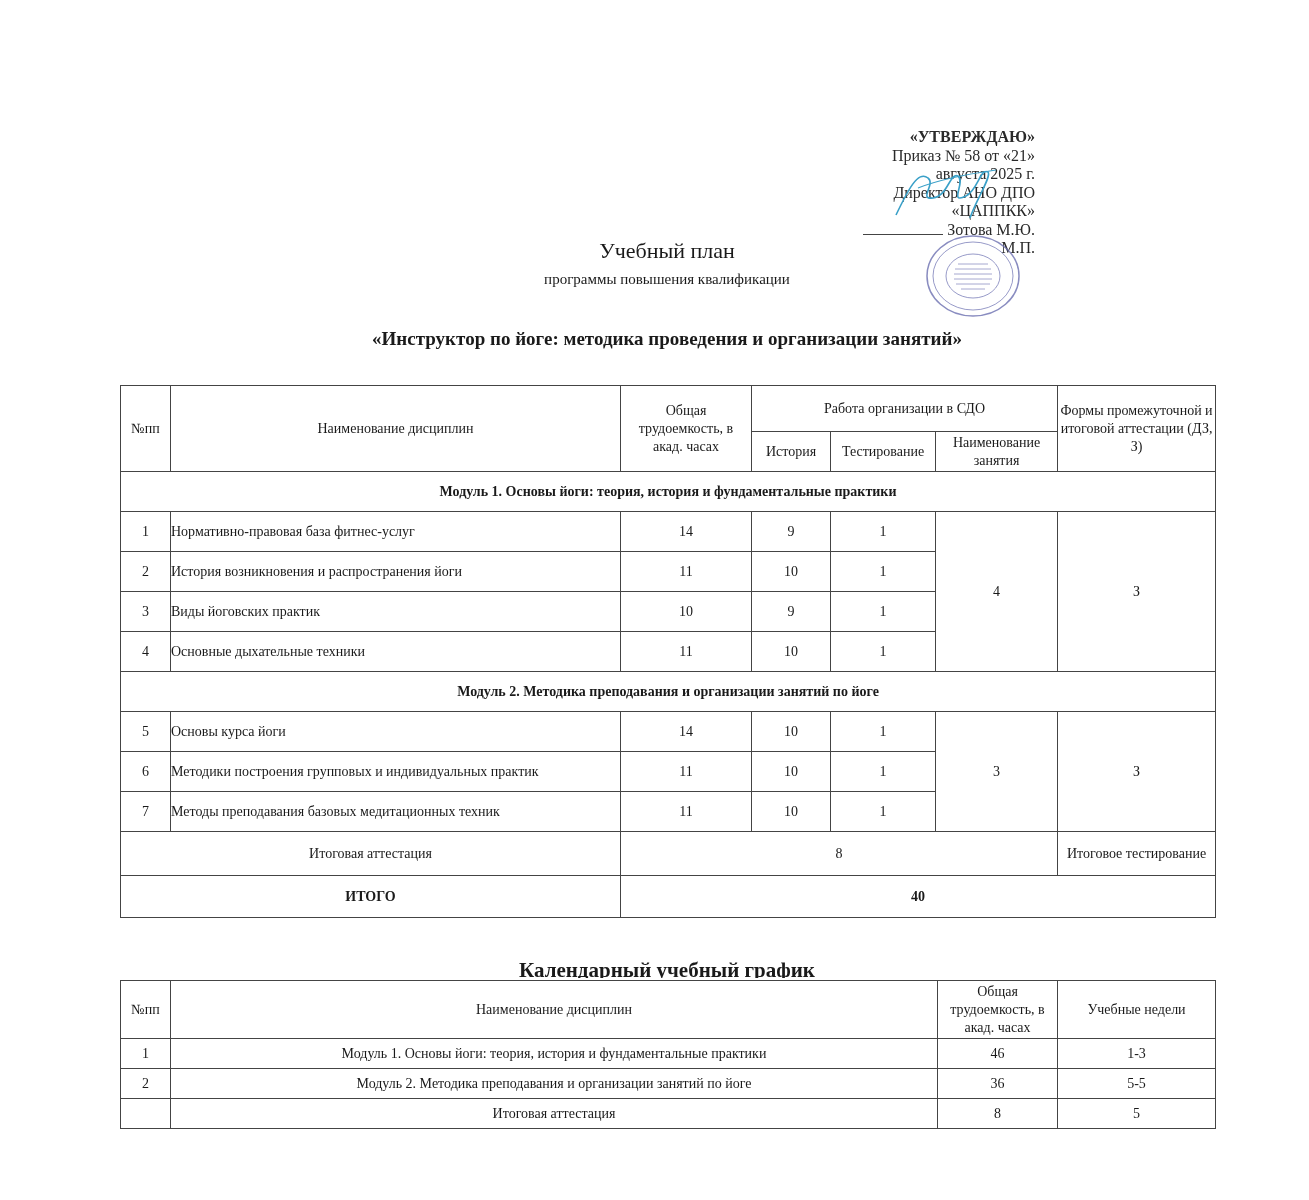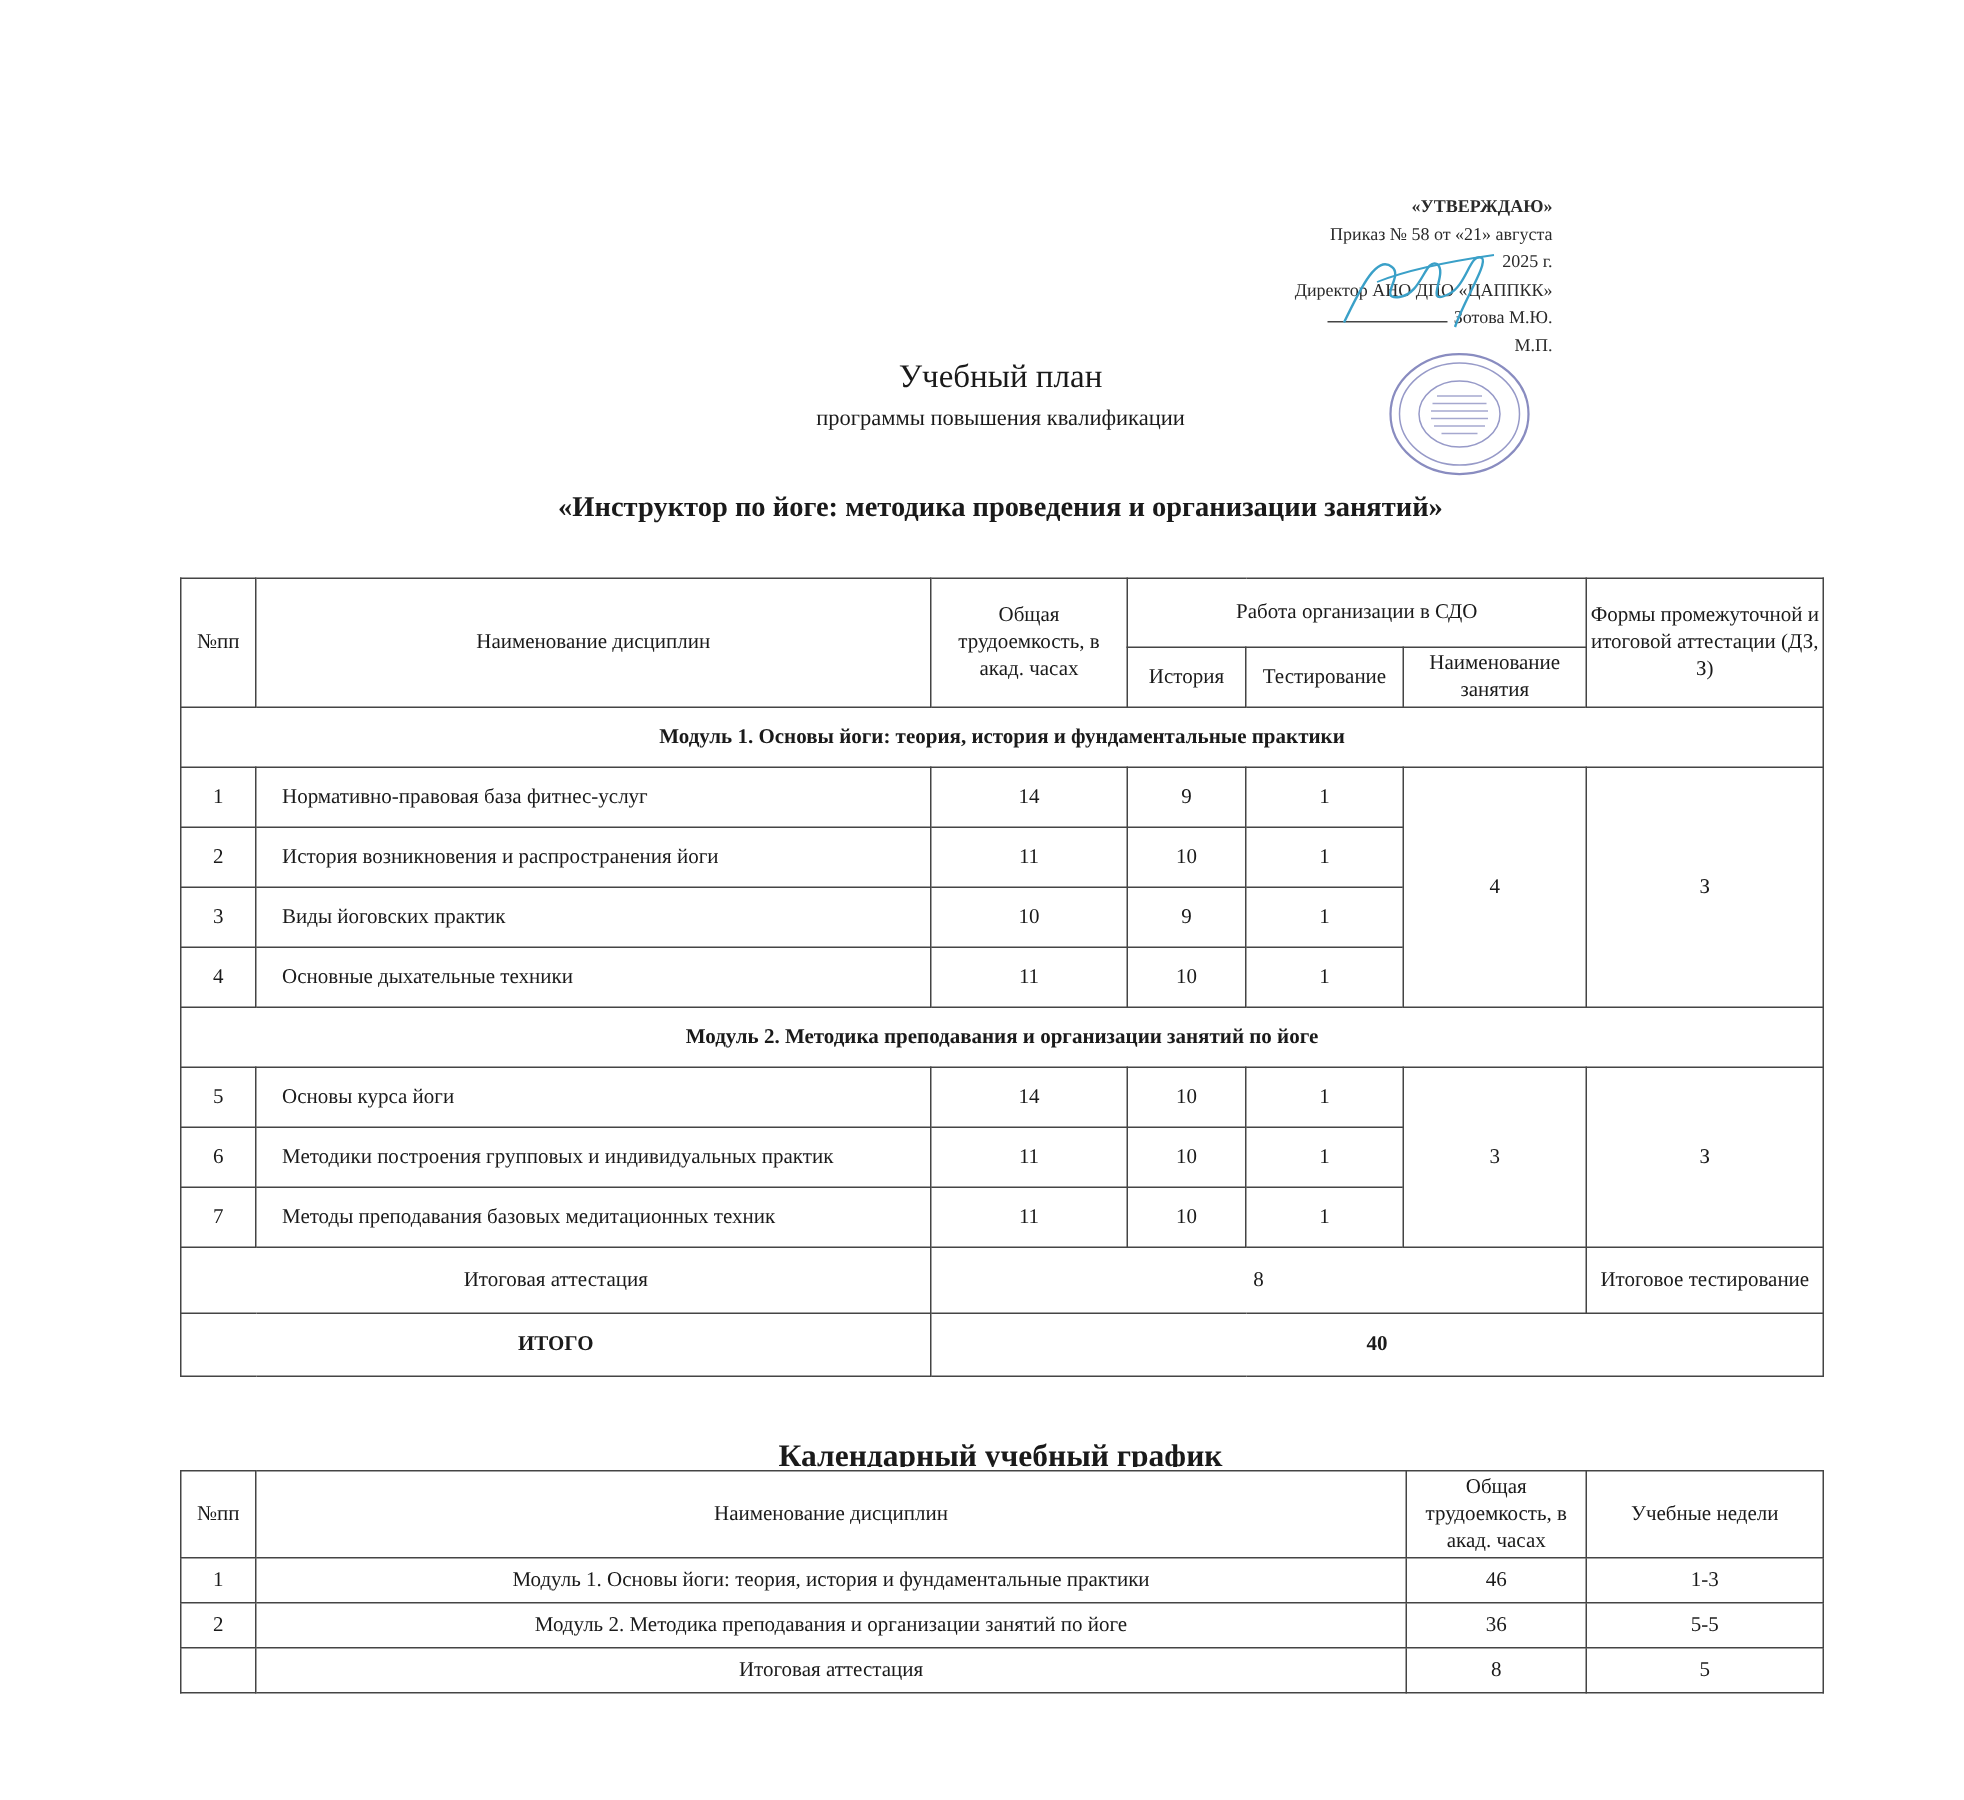--- a/index.html
+++ b/index.html
@@ -1,28 +1,28 @@
 <!DOCTYPE html>
 <html><head>
 <meta charset="utf-8">
 <style>
   html, body { margin:0; padding:0; background:#ffffff; }
   body { width:1309px; height:1200px; position:relative; overflow:hidden;
          font-family:"Liberation Serif", serif; color:#1a1a1a; }
   .abs { position:absolute; }
-  .approve { left:860px; top:128px; width:175px; text-align:right; font-size:12px; line-height:18.5px; color:#2a2a2a; }
+  .approve { left:860px; top:128px; width:175px; text-align:right; font-size:16px; line-height:18.5px; color:#2a2a2a; }
   .approve .head { font-weight:bold; }
   .sig { position:absolute; left:888px; top:160px; }
   .stamp { position:absolute; left:925px; top:234px; width:96px; height:84px; }
   .title { left:0; width:1334px; text-align:center; top:238px; font-size:22px; }
   .subtitle { left:0; width:1334px; text-align:center; top:271px; font-size:15px; }
   .progname { left:0; width:1334px; text-align:center; top:328px; font-size:19px; font-weight:bold; }
   table { border-collapse:collapse; position:absolute; table-layout:fixed; }
   td { border:1px solid #444; text-align:center; vertical-align:middle; font-size:14px; padding:0 2px; line-height:18px; }
-  td.left { text-align:left; padding-left:17px; }
+  td.left { text-align:left; padding-left:0; }
   td.bold { font-weight:bold; }
   #t1 { left:120px; top:385px; width:1095px; }
   #t2 { left:120px; top:980px; width:1095px; }
   .cal-title { left:0; width:1334px; text-align:center; top:958px; font-size:21px; font-weight:bold; height:20px; overflow:hidden; }
 </style>
 </head>
 <body>
 
 <div class="abs approve">
   <div class="head">«УТВЕРЖДАЮ»</div>

